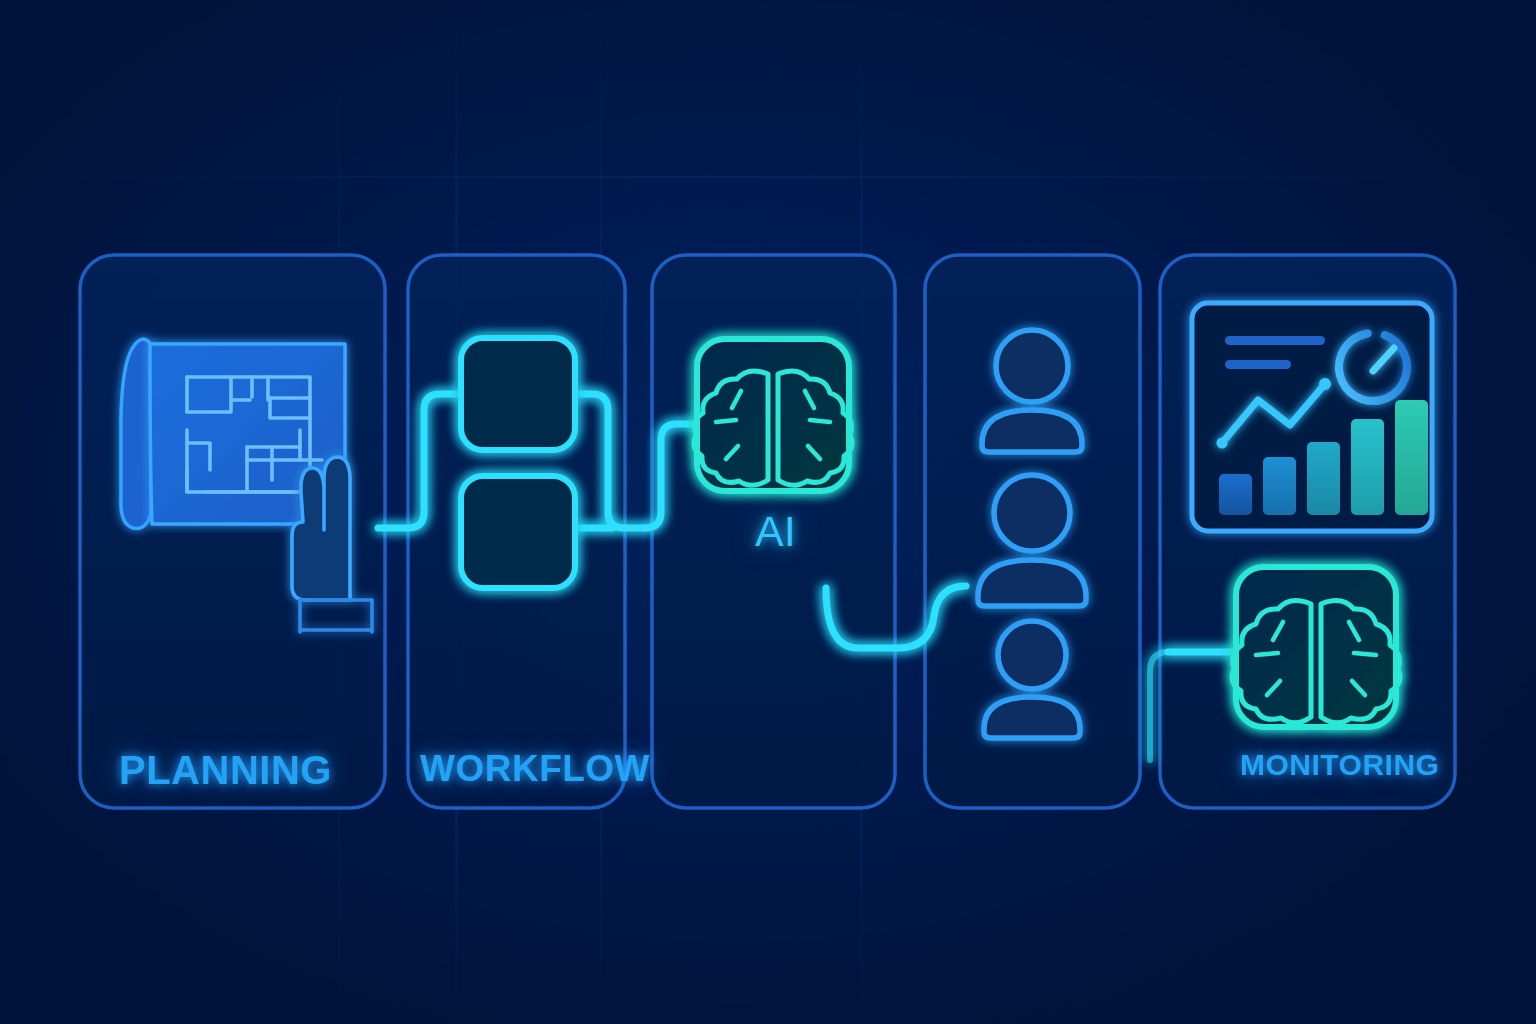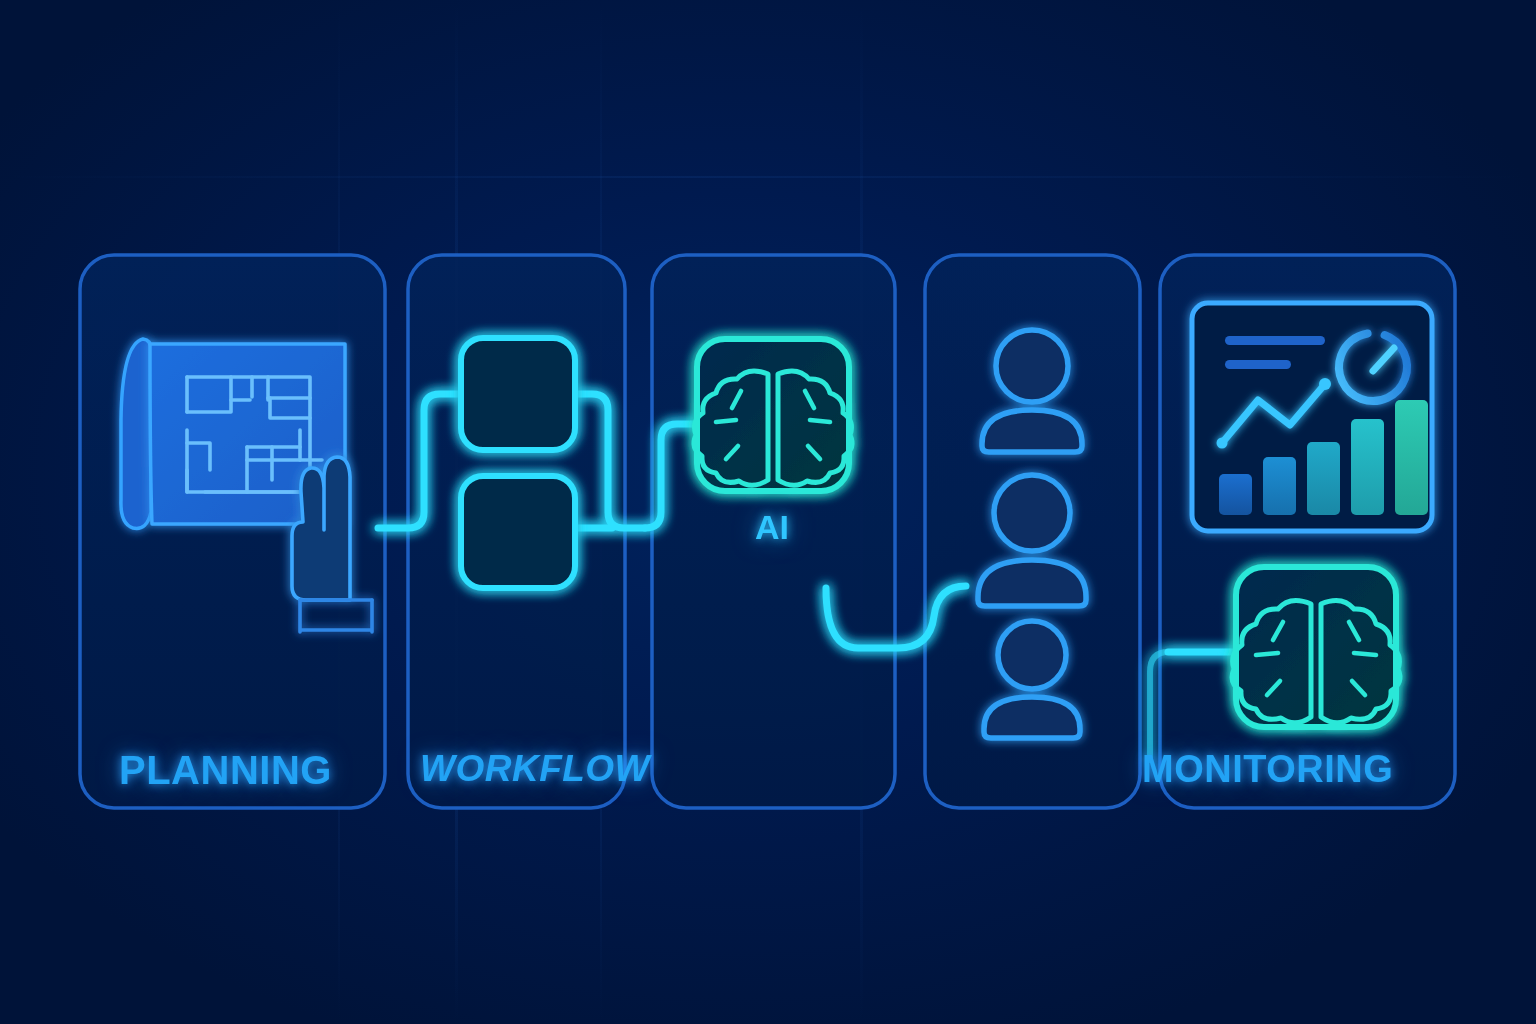--- a/index.html
+++ b/index.html
@@ -27,22 +27,22 @@
     font-weight:700;
     letter-spacing:0.5px;
     color:#22a3f5;
     text-shadow:0 0 10px rgba(45,165,255,0.85), 0 0 22px rgba(40,150,255,0.55);
     white-space:nowrap;
     font-size:40px;
     line-height:1;
   }
   .ai-label {
     position:absolute;
-    font-weight:700;
-    font-size:34px;
+    font-weight:400;
+    font-size:43px;
     color:#2fc6ff;
     text-shadow:0 0 10px rgba(50,200,255,0.9), 0 0 24px rgba(40,180,255,0.6);
     line-height:1;
   }
 </style>
 </head>
 <body>
 
 <div id="stage">
 
@@ -265,17 +265,17 @@
         <path d="M 1256 655 L 1278 653"></path>
         <path d="M 1280 681 L 1267 695"></path>
         <path d="M 1349 622 L 1359 640"></path>
         <path d="M 1376 655 L 1354 653"></path>
         <path d="M 1352 681 L 1365 695"></path>
       </g>
     </g>
   </svg>
 
   <div class="label" style="left:119px; top:750px;text-align:right;">PLANNING</div>
-  <div class="label" style="left:420px; top:750px; font-size:37px;font-style:italic;">WORKFLOW</div>
-  <div class="label" style="left:1142px; top:750px; font-size:38px;">MONITORING</div>
+  <div class="label" style="left:420px; top:750px; font-size:37px;">WORKFLOW</div>
+  <div class="label" style="left:1240px; top:750px; font-size:30px;">MONITORING</div>
   <div class="ai-label" style="left:755px; top:510px;">AI</div>
 
 </div>
 
 </body></html>

